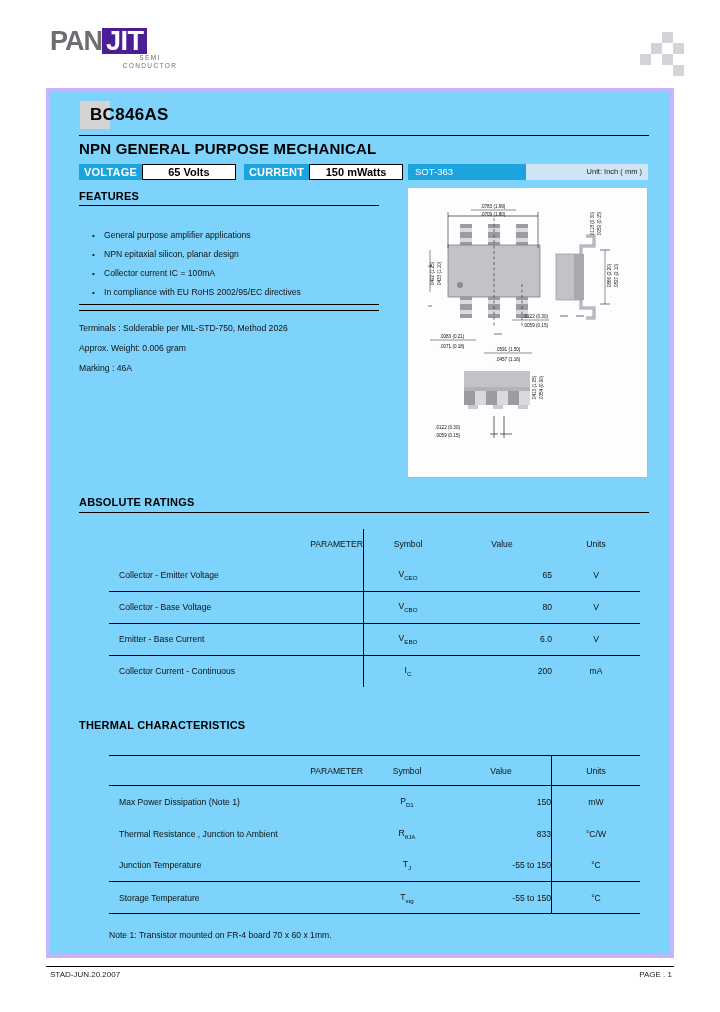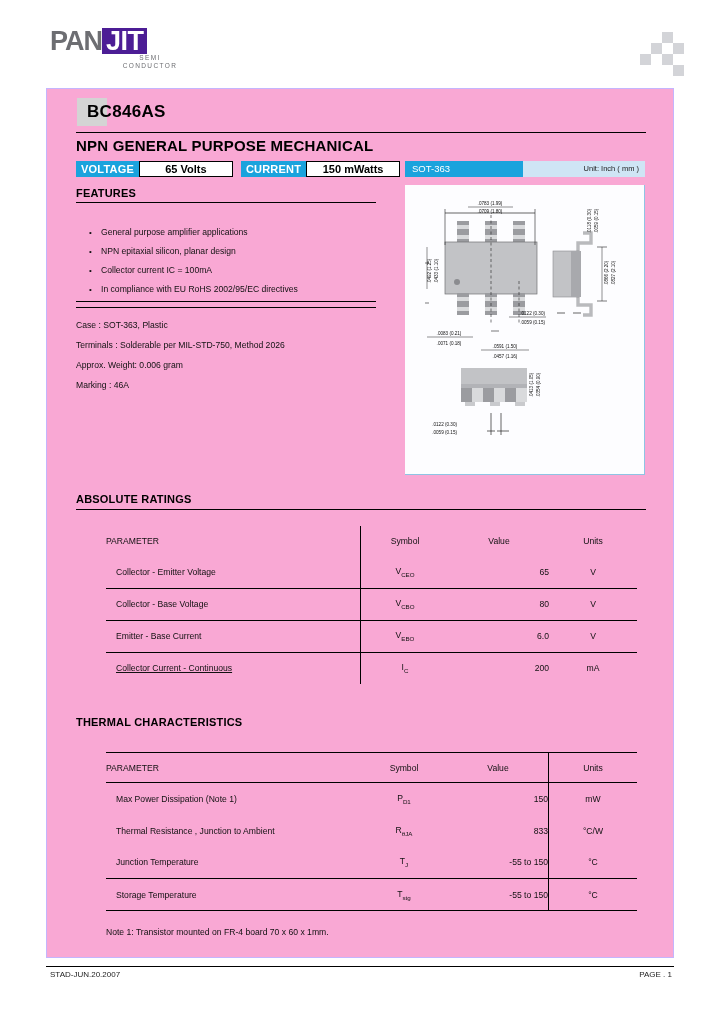--- a/index.html
+++ b/index.html
@@ -68,23 +68,23 @@
     width: 11px; height: 11px;
     background: #d3d4d8;
     display: block;
   }
 
   
   .frame {
     position: absolute;
     left: 46px; top: 88px;
     width: 628px; height: 870px;
-    border: 1px solid #c4b5fd;
+    border: 4px solid #c4b5fd;
     box-sizing: border-box;
-    background: #f9a8d4;
+    background: #7dd3fc;
   }
 
   
   .part-title-wrap {
     position: absolute;
     left: 30px; top: 9px;
     height: 30px;
   }
   .part-title-bg {
     position: absolute;
@@ -276,27 +276,27 @@
     padding: 0;
     vertical-align: middle;
   }
   table.dt .c-param { width: 244px; padding-left: 10px; text-align: left; }
   table.dt .c-sym   { width: 88px;  text-align: center; }
   table.dt .c-val   { width: 100px; text-align: right; }
   table.dt .c-unit  { width: 88px;  text-align: center; }
   table.dt tr { height: 32px; }
   table.dt tr.hdr { height: 30px; }
   table.dt tr.hdr td { text-align: center; }
-  table.dt tr.hdr td.c-param { text-align: left; padding-left: 0; }
+  table.dt tr.hdr td.c-param { text-align: right; padding-left: 0; }
 
   
   .abs-tbl .c-param { border-right: 1px solid #000; }
   .abs-tbl tr.data td { border-bottom: 1px solid #000; }
   .abs-tbl tr.data:last-child td { border-bottom: none; }
-  .abs-tbl tr.data:last-child td.c-param { border-bottom: none; text-decoration: underline; }
+  .abs-tbl tr.data:last-child td.c-param { border-bottom: none; }
 
   
   .th-tbl { border-top: 1px solid #000; border-bottom: 1px solid #000; }
   .th-tbl .c-unit { border-left: 1px solid #000; }
   .th-tbl tr.hdr td { border-bottom: 1px solid #000; }
   .th-tbl tr.r-split td { border-bottom: 1px solid #000; }
 
   .note {
     position: absolute;
     left: 59px; top: 838px;
@@ -378,21 +378,20 @@
       <li>NPN epitaxial silicon, planar design</li>
       <li>Collector current IC = 100mA</li>
       <li>In compliance with EU RoHS 2002/95/EC directives</li>
     </ul>
   </div>
 
   <div class="sec-mech">
     <div class="mech-line-top"></div>
     <div class="sec-rule"></div>
     <ul class="mech-list">
-      <li>Case : SOT-363, Plastic</li>
       <li>Terminals : Solderable per MIL-STD-750, Method 2026</li>
       <li>Approx. Weight: 0.006 gram</li>
       <li>Marking : 46A</li>
     </ul>
   </div>
 
   <div class="pkg-panel">
     <svg width="240" height="290" viewBox="0 0 240 290">
 
       <g>

